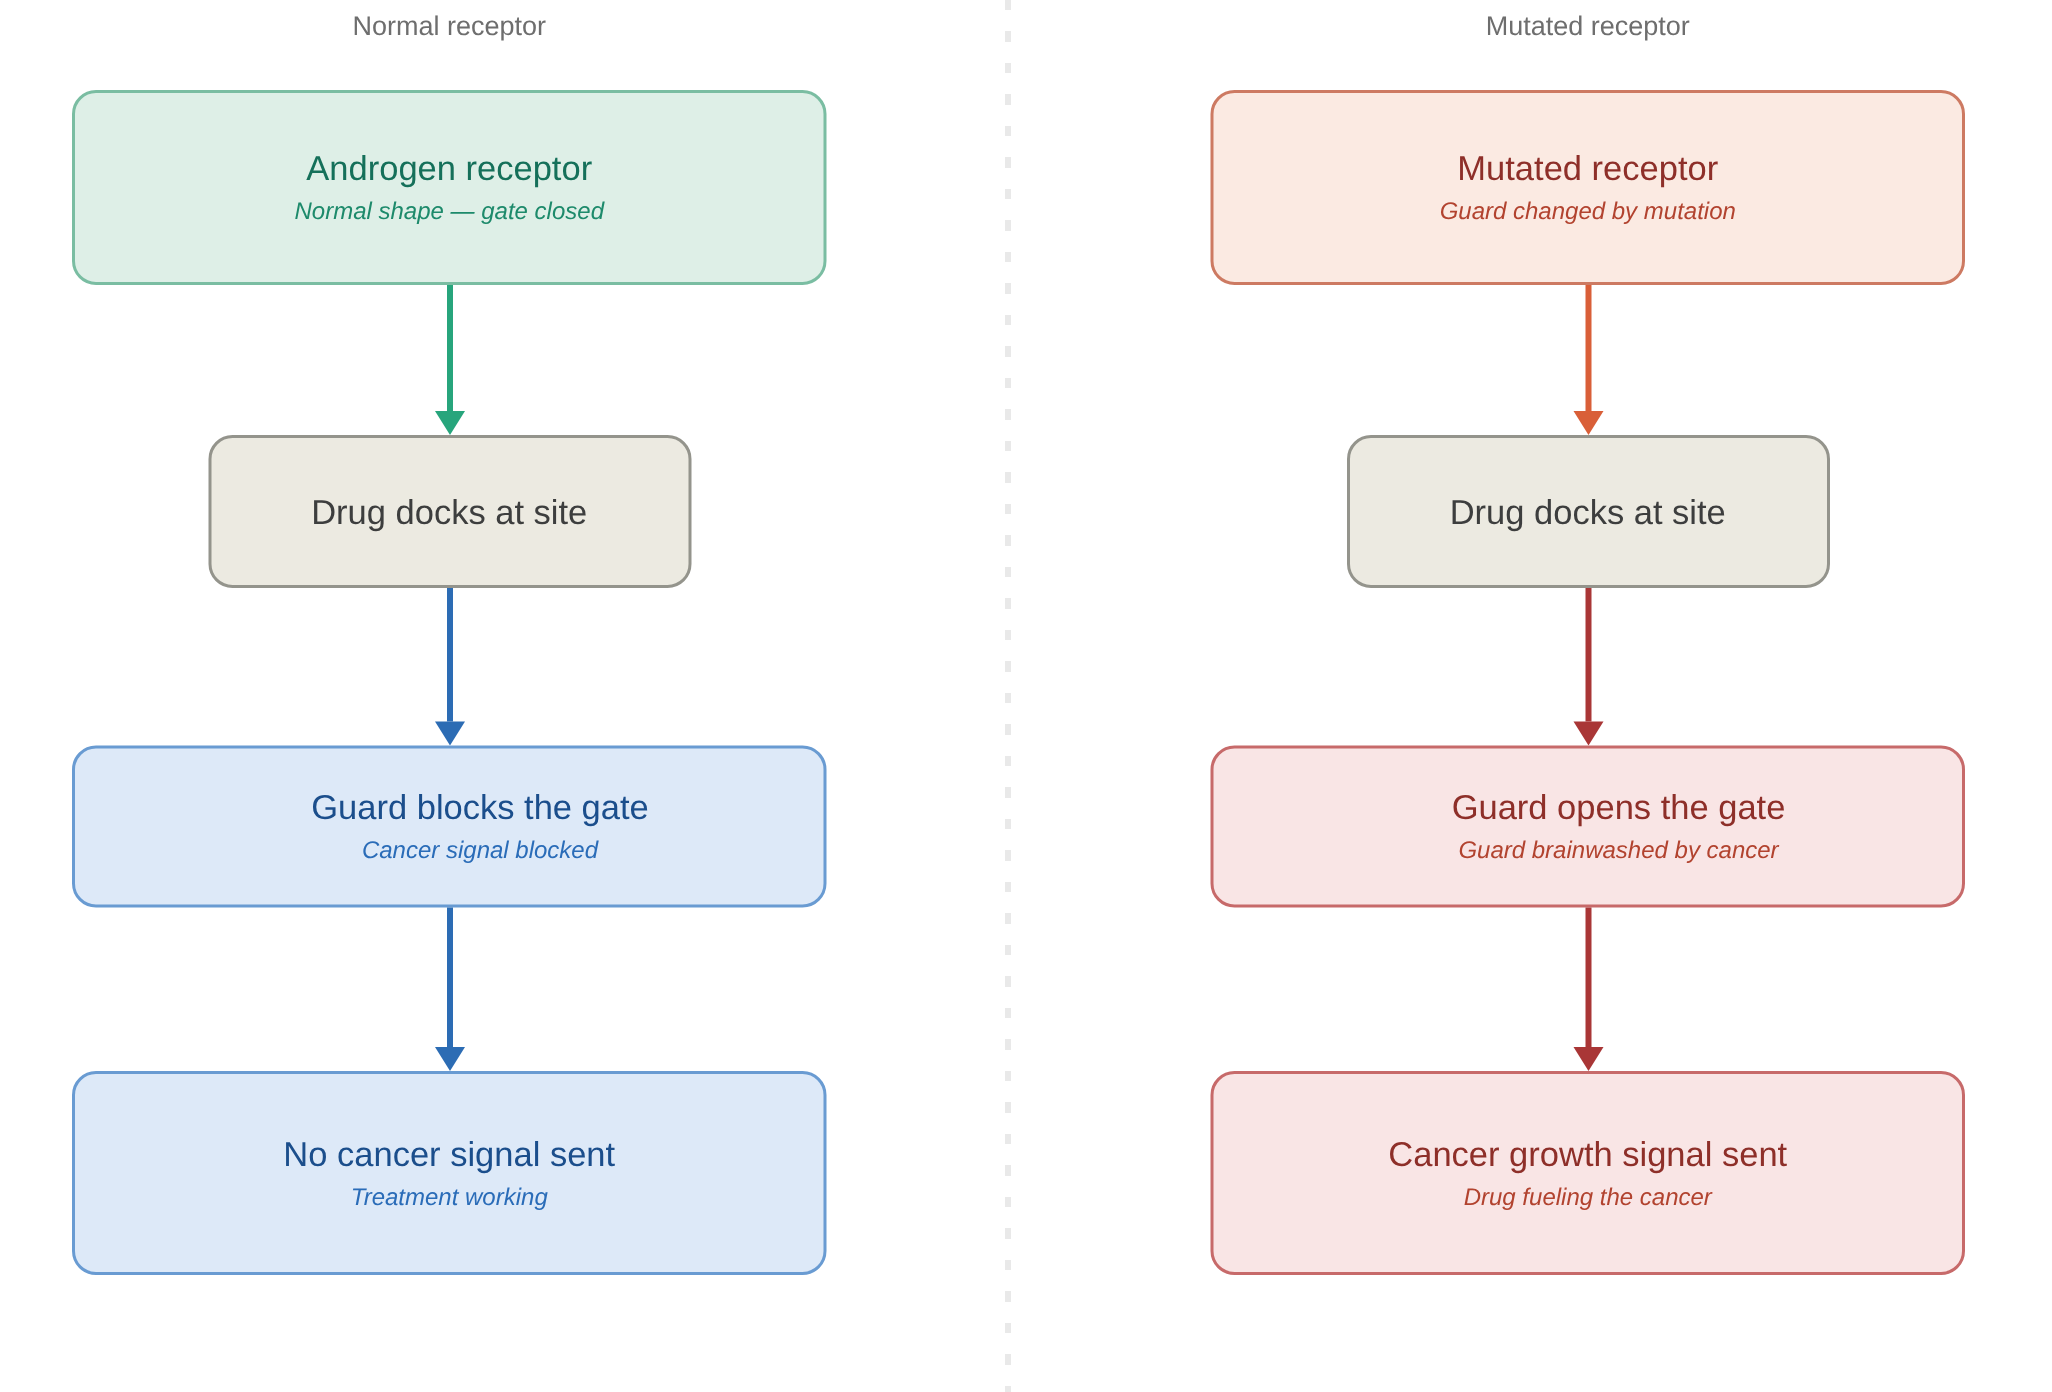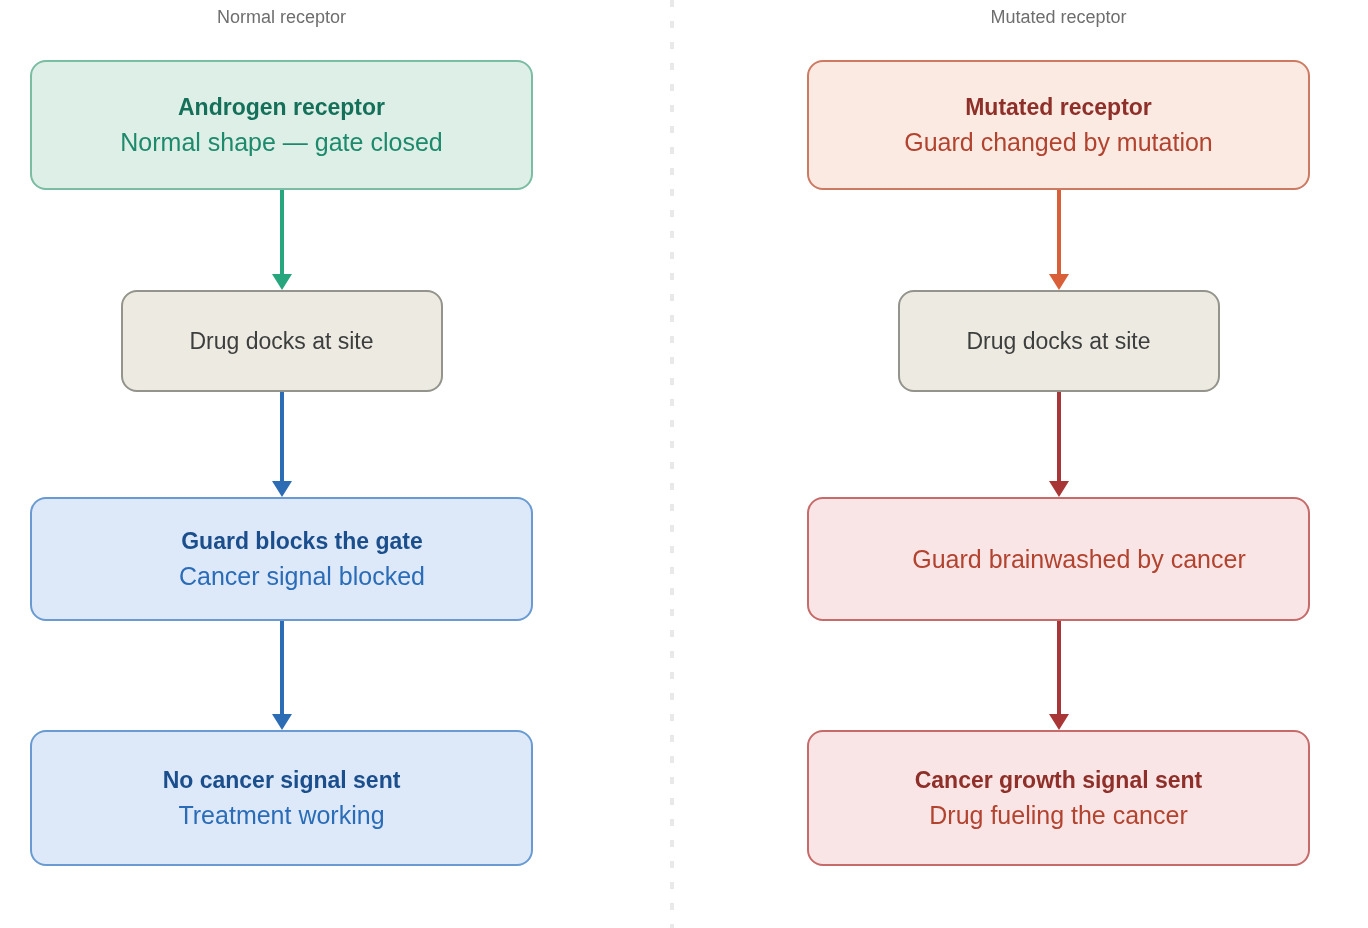--- a/index.html
+++ b/index.html
@@ -24,47 +24,47 @@
     );
   }
   .col {
     position: absolute;
     top: 0;
     width: 503px;
     display: flex;
     flex-direction: column;
     align-items: center;
   }
-  .col-left  { left: 30px; }
+  .col-left  { left: 48px; }
   .col-right { left: 807px; }
   .col-header {
     margin-top: 6px;
     height: 22px;
     line-height: 22px;
     font-size: 18px;
     color: var(--header-text);
   }
   .box {
     box-sizing: border-box;
     width: 100%;
     border-radius: 16px;
     border: 2px solid;
     display: flex;
     flex-direction: column;
     align-items: center;
     justify-content: center;
     gap: 7px;
     text-align: center;
   }
-  .box .title { font-size: 23px; font-weight: bold; }
-  .box .subtitle { font-size: 25px; }
+  .box .title { font-size: 23px; font-weight: normal; }
+  .box .subtitle { font-size: 16px; font-style: italic; }
   .box-1 { margin-top: 32px; height: 130px; }
   .box-2 { width: 322px; height: 102px; }
   .box-2 .title { font-weight: normal; }
-  .box-3 { height: 124px; padding-left: 41px; }
+  .box-3 { height: 108px; padding-left: 41px; }
   .box-4 { height: 136px; }
 
   .green-box   { background: var(--green-box-bg);   border-color: var(--green-box-border); }
   .green-box .title    { color: var(--green-title); }
   .green-box .subtitle { color: var(--green-subtitle); }
 
   .neutral-box { background: var(--neutral-box-bg); border-color: var(--neutral-box-border); }
   .neutral-box .title  { color: var(--neutral-text); }
 
   .blue-box    { background: var(--blue-box-bg);    border-color: var(--blue-box-border); }
@@ -160,20 +160,21 @@
     <div class="box box-2 neutral-box">
       <div class="title">Drug docks at site</div>
     </div>
 
     <div class="arrow arrow-2 arrow-darkred">
       <div class="shaft"></div>
       <div class="head"></div>
     </div>
 
     <div class="box box-3 pink-box">
+      <div class="title">Guard opens the gate</div>
       <div class="subtitle">Guard brainwashed by cancer</div>
     </div>
 
     <div class="arrow arrow-3 arrow-darkred">
       <div class="shaft"></div>
       <div class="head"></div>
     </div>
 
     <div class="box box-4 pink-box">
       <div class="title">Cancer growth signal sent</div>

